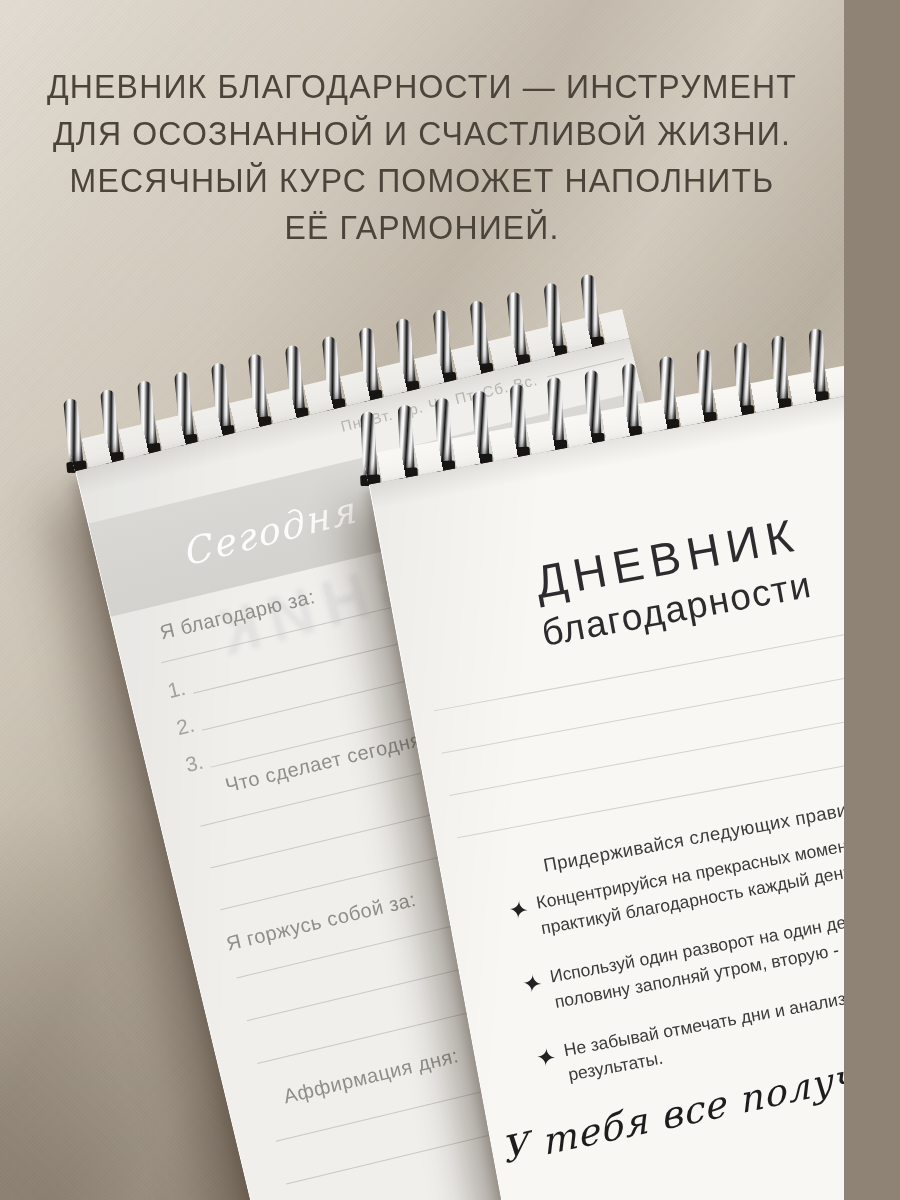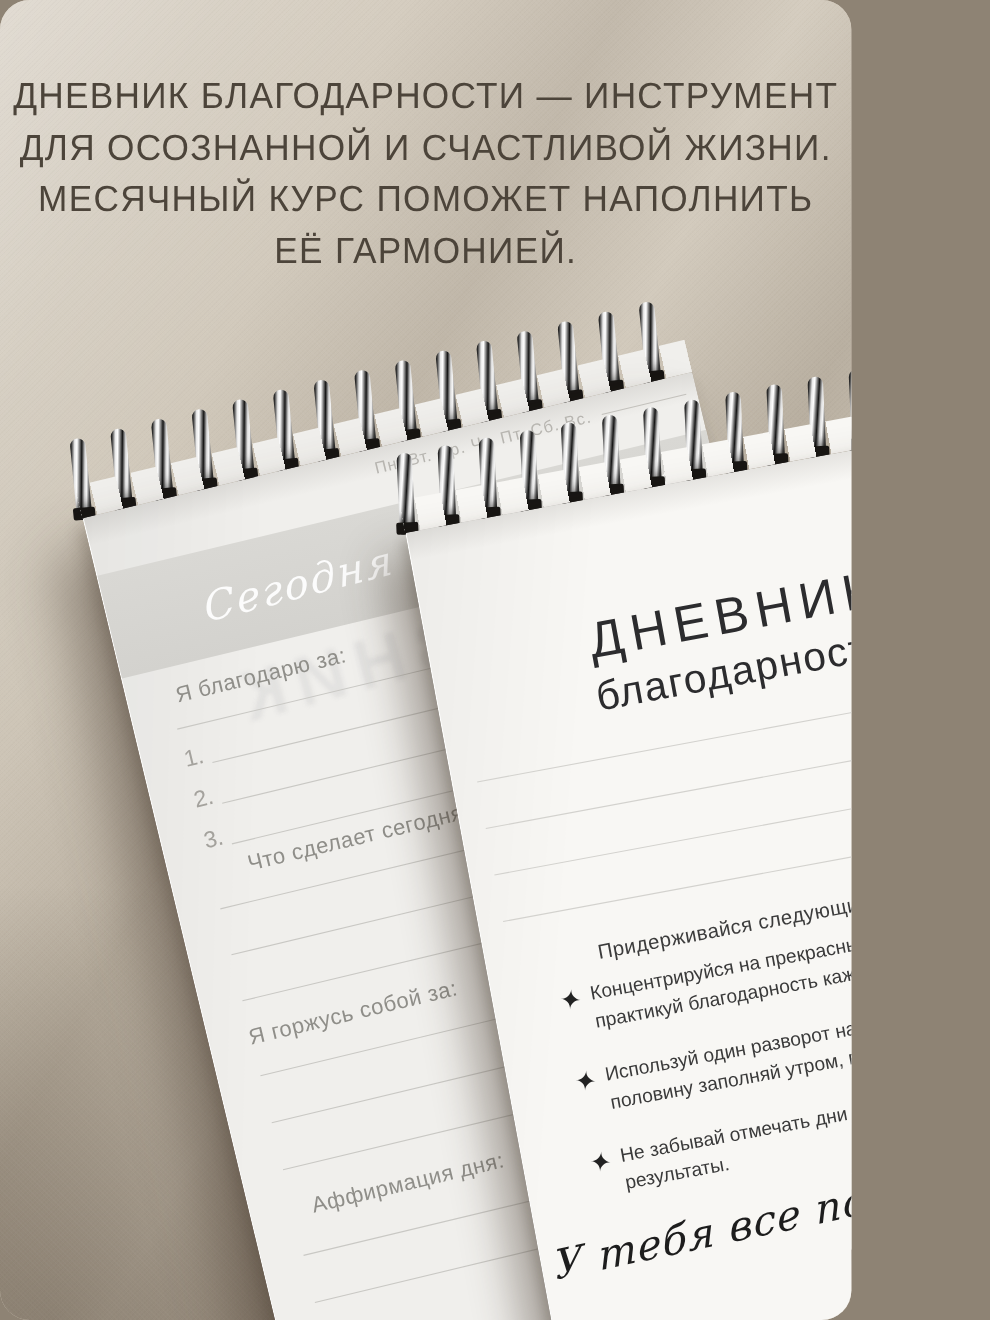--- a/index.html
+++ b/index.html
@@ -1,20 +1,19 @@
 <!DOCTYPE html>
 <html><head>
 <meta charset="utf-8">
 <style>
   html,body{margin:0;padding:0;background:#8e8374;}
   .scene{
-    position:relative;width:774px;height:1200px;overflow:hidden;
+    position:relative;width:844px;height:1200px;overflow:hidden;
     background:#cdc4b6;
     font-family:"Liberation Sans", sans-serif;
-    border-radius:27px;
   }
   
   .bg{position:absolute;inset:0;
     background:
       radial-gradient(ellipse 130% 60% at 6% 100%, rgba(66,54,40,.42), rgba(66,54,40,0) 55%),
       linear-gradient(118deg,
         rgba(255,255,255,.30) 0%, rgba(255,255,255,.10) 14%, rgba(255,255,255,0) 26%,
         rgba(98,84,66,.16) 40%, rgba(98,84,66,0) 52%,
         rgba(98,84,66,.22) 66%, rgba(98,84,66,.04) 78%,
         rgba(98,84,66,.26) 92%, rgba(98,84,66,.10) 100%),

